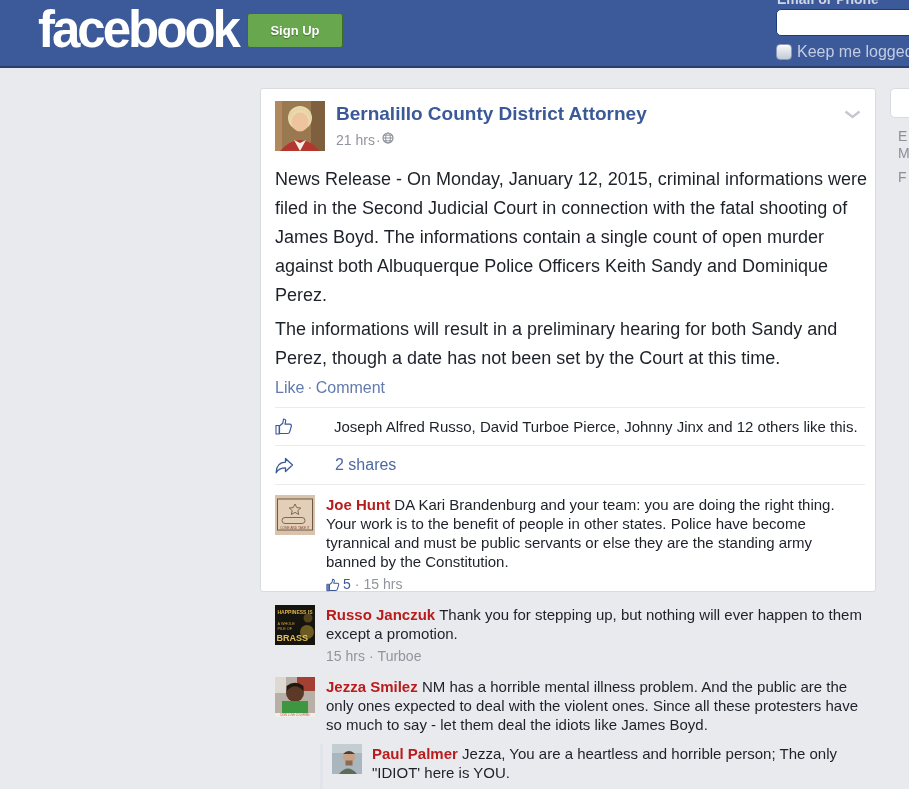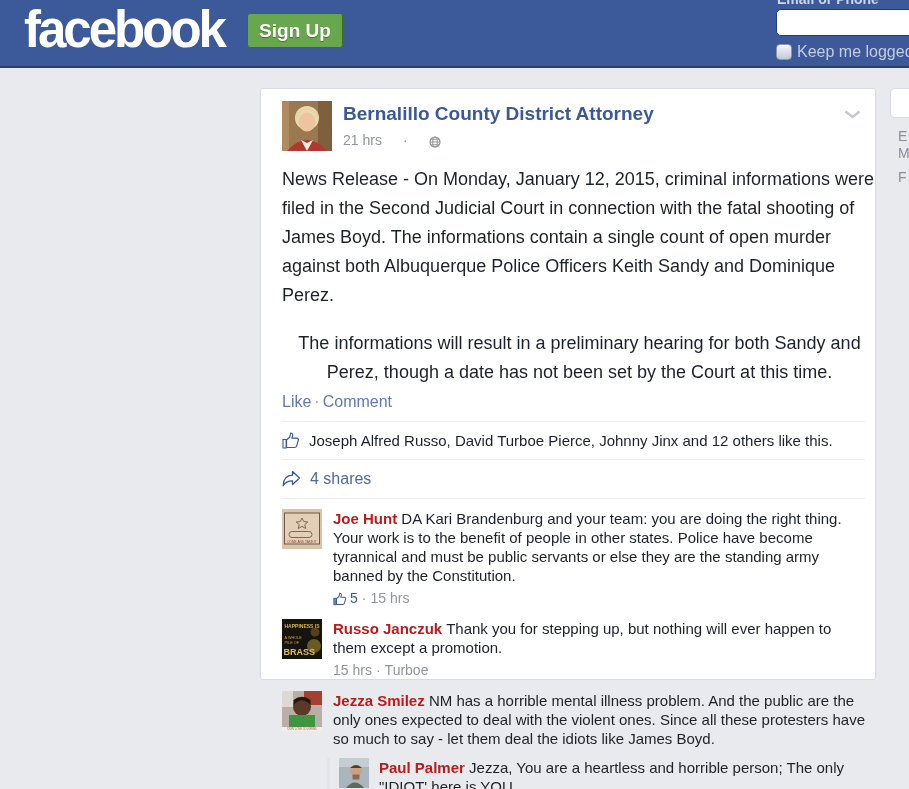--- a/index.html
+++ b/index.html
@@ -11,29 +11,29 @@
     color:#1d2129;
   }
   a { text-decoration:none; cursor:pointer; }
 
   
   .top-bar {
     position:absolute; left:0; top:0; width:909px; height:68px;
     background:#3c5a99; border-bottom:2px solid #29406d;
   }
   .fb-logo {
-    position:absolute; left:24px; top:0px;
+    position:absolute; left:38px; top:0px;
     font-size:51px; font-weight:bold; color:#ffffff;
     letter-spacing:-3px; cursor:pointer;
   }
   .signup-btn {
     position:absolute; left:247px; top:13px;
     width:96px; height:35px;
     background:#69a74e; border:1px solid #3b6e22; border-radius:3px;
-    color:#fff; font-weight:bold; font-size:19px;
+    color:#fff; font-weight:bold; font-size:13px;
     font-family:"Liberation Sans", sans-serif;
     text-shadow:0 1px 1px rgba(0,0,0,.35);
     cursor:pointer;
   }
   .login-widget { position:absolute; left:770px; top:0; width:139px; height:68px; }
   .email-label {
     position:absolute; left:7px; top:-9px;
     font-size:14px; font-weight:bold; color:#cfd6e8; white-space:nowrap;
   }
   .email-input {
@@ -49,41 +49,41 @@
     border:1px solid #8b97b4; border-radius:4px;
     box-shadow:inset 0 1px 0 #fff; cursor:pointer;
   }
   .keep-label {
     margin-left:5px; font-size:16px; color:#c3cce2; white-space:nowrap;
   }
 
   
   .card {
     position:absolute; left:260px; top:88px;
-    width:616px; height:592px;
+    width:616px; height:504px;
     background:#fff; border:1px solid #d9dbe0; border-radius:3px;
-    padding:12px 10px 10px 21px;
+    padding:12px 10px 10px 14px;
   }
   .post-head { position:relative; display:flex; }
   .avatar-main { width:50px; height:50px; flex:none; overflow:hidden; cursor:pointer; }
   .head-text { margin-left:11px; padding-top:2px; }
   .author-link { font-size:19px; font-weight:bold; color:#3b5998; display:inline-block; }
-  .post-sub { margin-top:7px; font-size:14px; color:#90949c; display:flex; align-items:flex-end; gap:21px; }
+  .post-sub { margin-top:7px; font-size:14px; color:#90949c; display:flex; align-items:flex-start; gap:1px; }
   .chevron { position:absolute; right:4px; top:4px; cursor:pointer; }
 
   .post-text { margin-top:14px; width:595px; font-size:18px; line-height:29px; color:#1d2129; }
-  .post-text p + p { margin-top:19px;text-align:center; }
+  .post-text p + p { margin-top:5px; }
 
   .post-actions { margin-top:6px; font-size:16px; color:#627aad; }
   .post-actions a { color:#627aad; }
   .dot-sep { color:#90949c; padding:0 3px; }
 
   .hr { border-top:1px solid #e9ebee; margin:10px 0; }
 
-  .likes-row, .shares-row { display:flex; align-items:flex-start; }
+  .likes-row, .shares-row { display:flex; align-items:flex-end;gap:32px; }
   .likes-row svg, .shares-row svg { flex:none; }
   .likes-text { margin-left:9px; font-size:15px; color:#1d2129; cursor:pointer; }
   .shares-link { margin-left:9px; font-size:16px; color:#4e69a2; }
 
   
   .comment { display:flex; margin-top:11px; }
   .c-avatar { width:40px; height:40px; flex:none; overflow:hidden; cursor:pointer; }
   .c-body { margin-left:11px; width:541px; font-size:15px; line-height:19px; }
   .c-name { font-weight:bold; color:#b91c1c; }
   .c-meta { margin-top:4px; font-size:14px; color:#90949c; display:flex; align-items:center; }
@@ -178,21 +178,21 @@
     </svg>
     <span class="likes-text">Joseph Alfred Russo, David Turboe Pierce, Johnny Jinx and 12 others like this.</span>
   </div>
 
   <div class="hr"></div>
 
   <div class="shares-row">
     <svg width="19" height="17" viewBox="0 0 19 17">
       <path d="M10.5 1.5 17.5 8l-7 6.5v-3.7C5.5 10.8 2.8 12.7 1.2 15.8 1.2 9 5 5.4 10.5 5.2z" fill="#fff" stroke="#3b5998" stroke-width="1.3" stroke-linejoin="round"></path>
     </svg>
-    <a class="shares-link">4 shares</a>
+    <a class="shares-link">2 shares</a>
   </div>
 
   <div class="hr"></div>
 
   <div>
 
     <div class="comment" style="margin-top:2px;">
       <div class="c-avatar">
         <svg width="40" height="40" viewBox="0 0 40 40">
           <rect width="40" height="40" fill="#d9c3ab"></rect>

